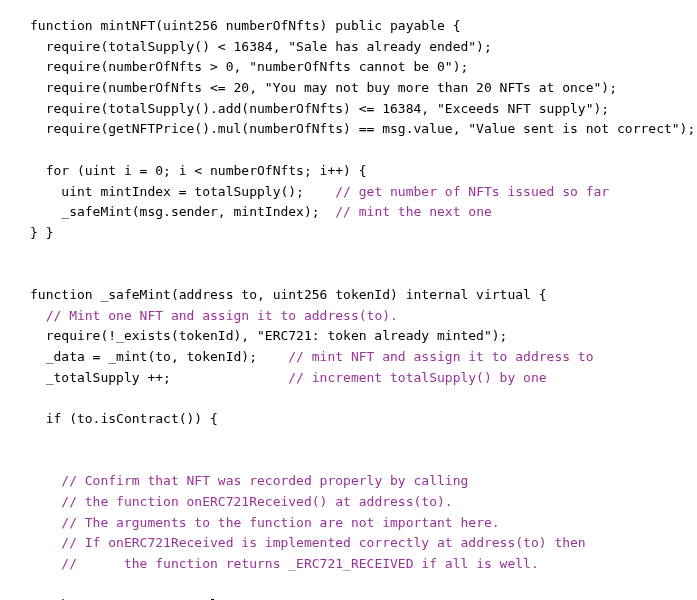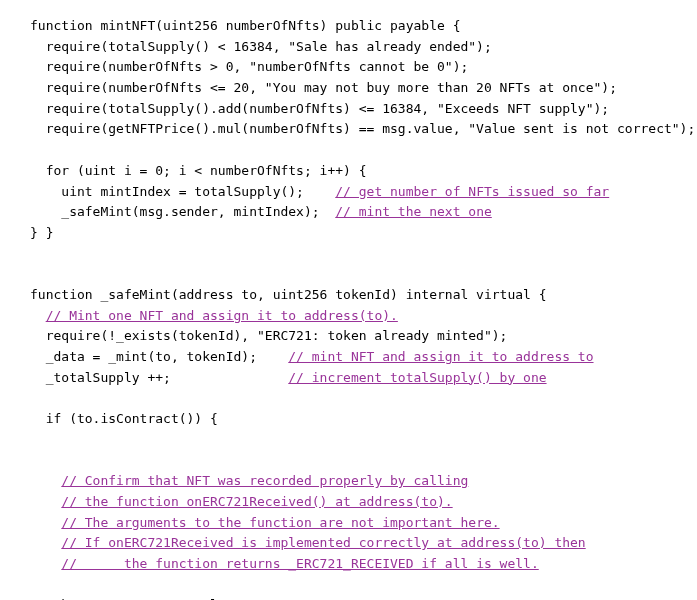--- a/index.html
+++ b/index.html
@@ -33,21 +33,20 @@
     font-family: "DejaVu Sans Mono", "Liberation Mono", monospace;
   }
   .code-line.blank {
     color: transparent;
   }
   
   .tok-comment {
     color: #993399;
     white-space: pre;
     font-family: "DejaVu Sans Mono", "Liberation Mono", monospace;
-    text-decoration: underline;
   }
   .tok-code {
     color: #000000;
     white-space: pre;
     font-family: "DejaVu Sans Mono", "Liberation Mono", monospace;
   }
 </style>
 </head>
 <body>
 

